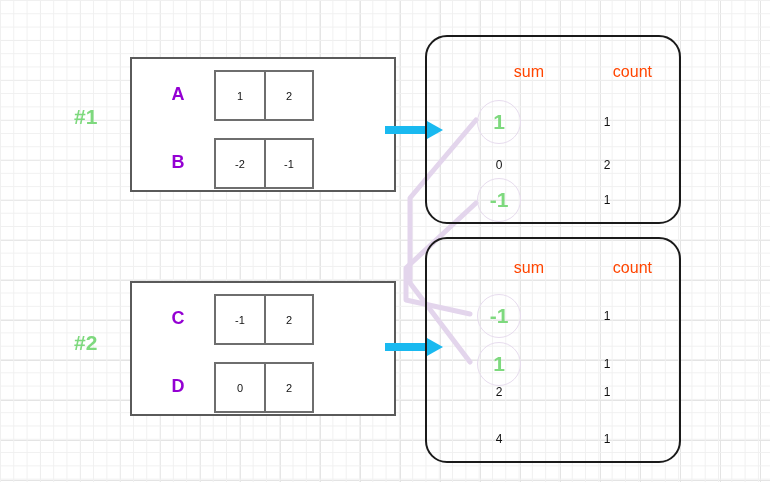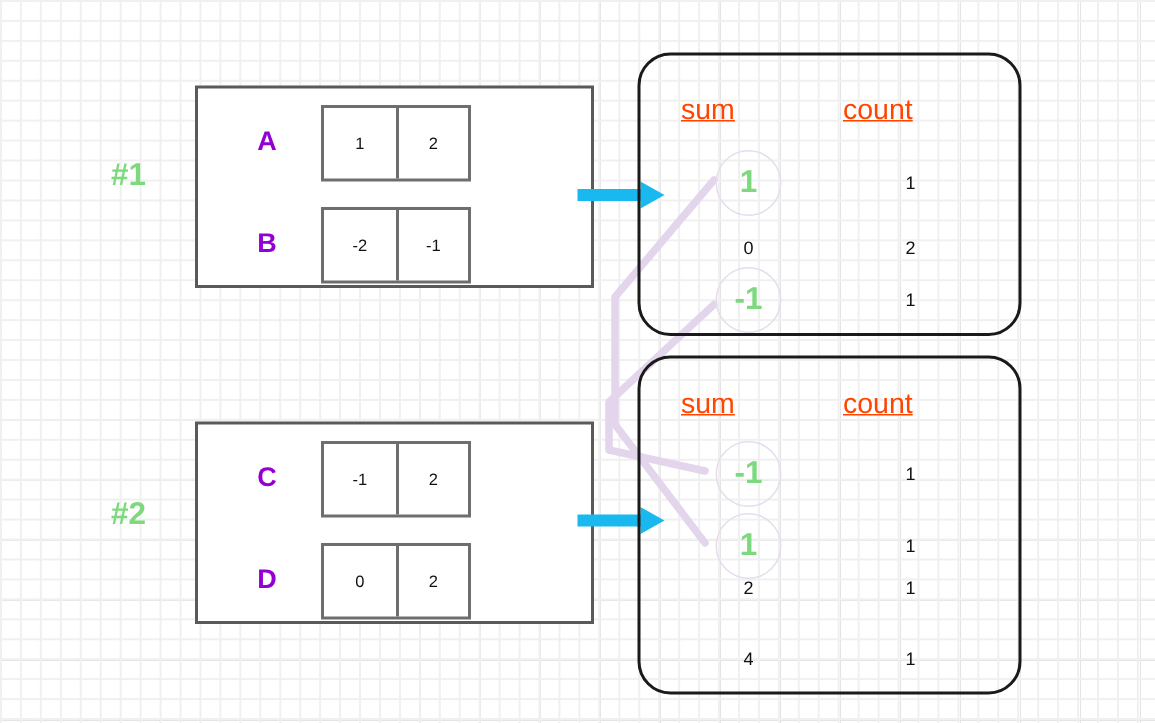--- a/index.html
+++ b/index.html
@@ -96,24 +96,23 @@
     border-radius: 22px;
     background: transparent;
     box-sizing: border-box;
   }
   #output-panel-1 { left: 425px; top: 35px; width: 256px; height: 189px; }
   #output-panel-2 { left: 425px; top: 237px; width: 256px; height: 226px; }
 
   .col-header {
     position: absolute;
     color: #FF4500;
-    font-size: 19px;
-    text-align: left;
+    font-size: 16px;
+    text-align: right;
     width: 90px;
-    text-decoration: underline;
   }
   .col-header.sum-h { left: 27px; }
   .col-header.count-h { left: 135px; }
   #output-panel-1 .col-header { top: 26px; }
   #output-panel-2 .col-header { top: 20px; }
 
   .agg-row {
     position: absolute;
     left: 0;
     width: 100%;

